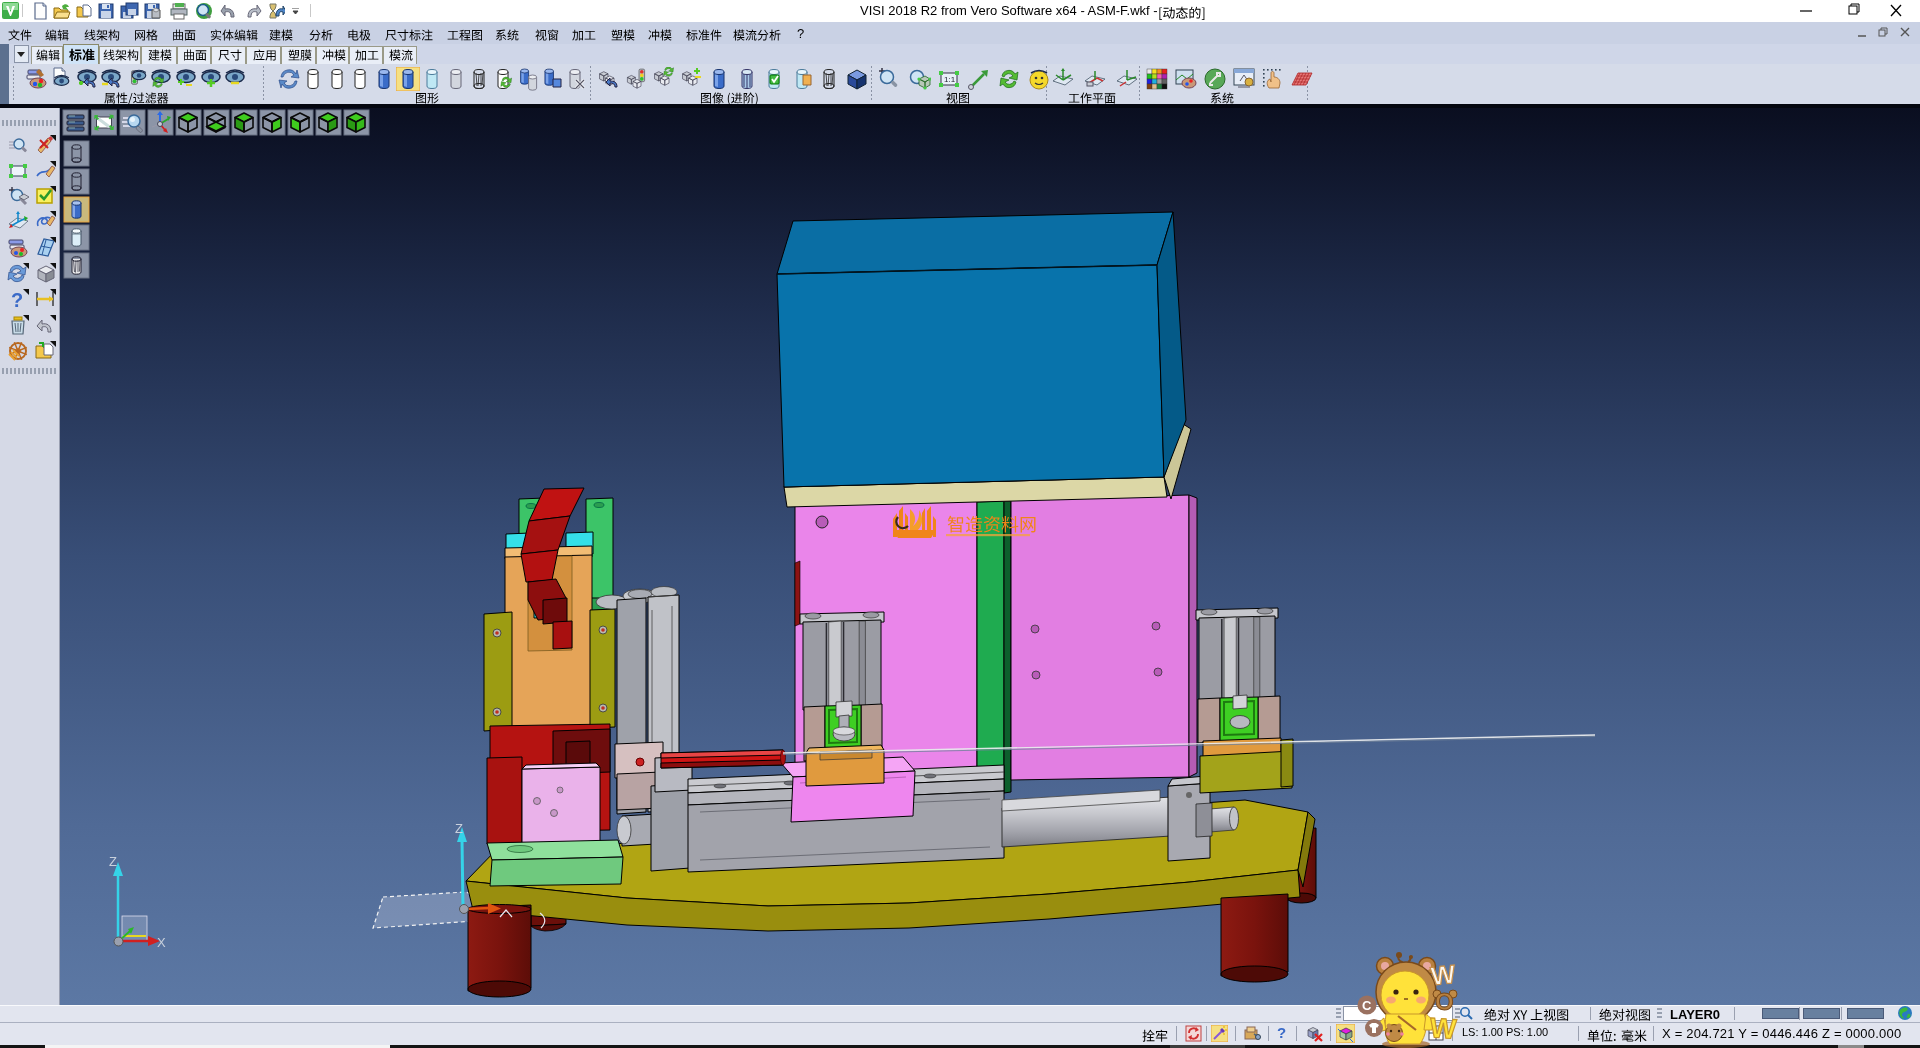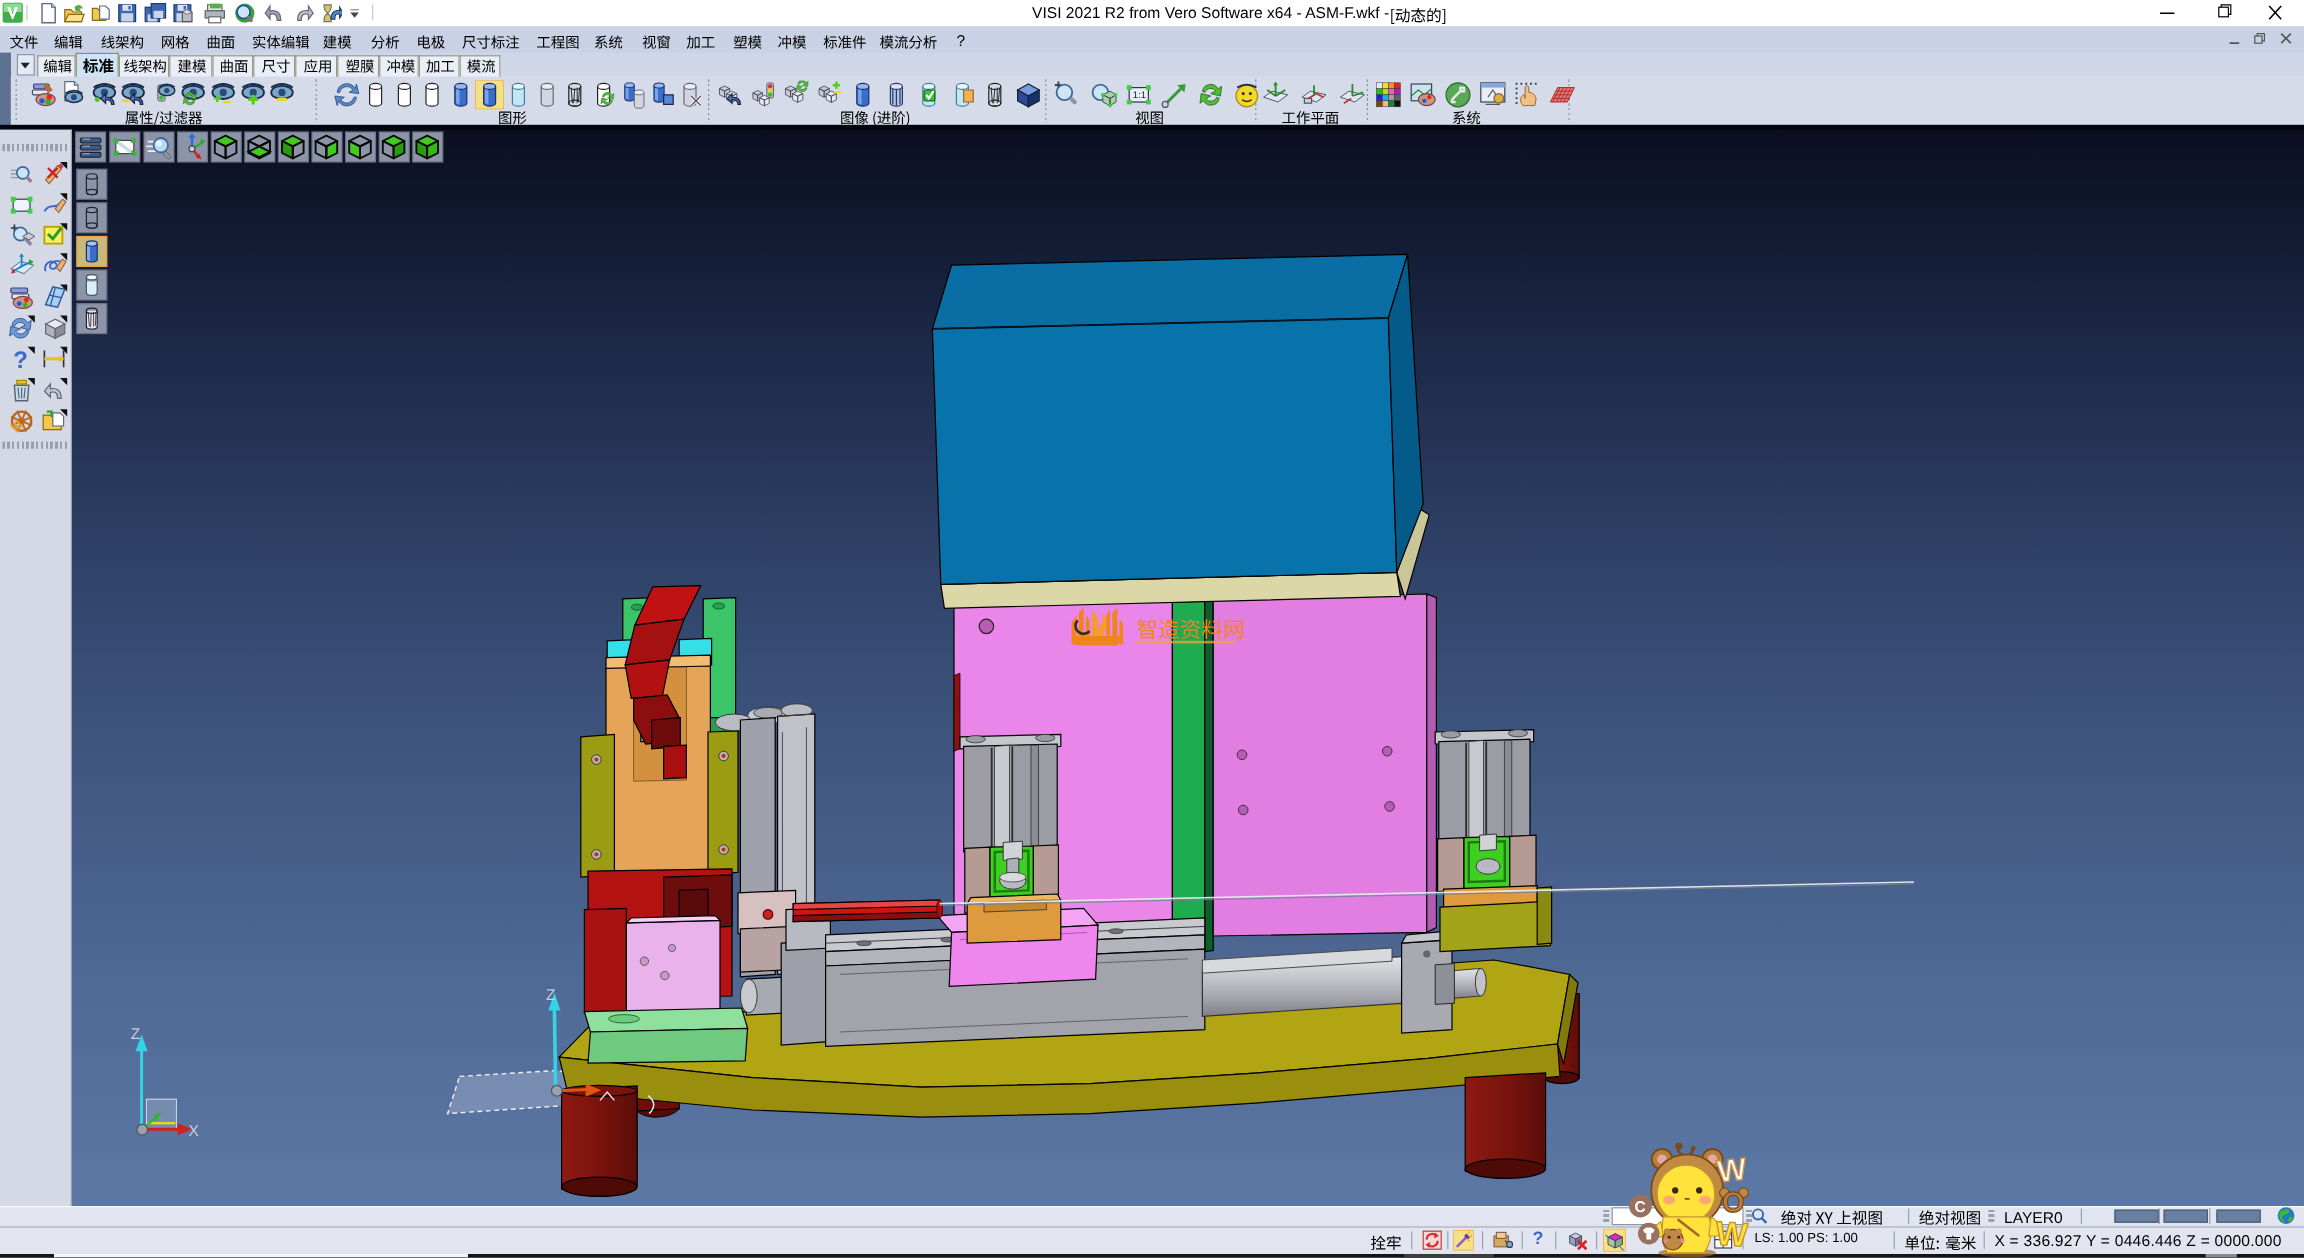--- a/index.html
+++ b/index.html
@@ -65,21 +65,21 @@
       <path d="M5 15 C5 8 9 6 14 7 L14 3 L18 9 L14 14 L14 10 C10 9 8 10 8 15 Z" fill="#b8bec8" stroke="#667"></path>
     </svg>
     <svg class="abs" style="left:266px;top:2px" width="19" height="19" viewBox="0 0 19 19">
       <path d="M4 2 L10 2 L10 4 L9 7 L7 9 L9 11 L10 14 L10 16 L4 16 L4 14 L5 11 L7 9 L5 7 L4 4 Z" fill="#d8c070" stroke="#776"></path>
       <path d="M10 14 C10 8 13 6 17 7 L17 4 L20 9 L17 13 L17 10 C14 9 13 10 13 14 Z" fill="#4f86c8" stroke="#246"></path>
     </svg>
     <svg class="abs" style="left:291px;top:8px" width="10" height="8">
       <path d="M1 0 L8 0 M2 3 L7 3 L4.5 6 Z" stroke="#444" fill="#444"></path>
     </svg>
     <div class="abs" style="left:310px;top:4px;width:1px;height:13px;background:#c8c8c8"></div>
-    <div class="abs" style="left:860px;top:3px;font-size:13px;color:#000;white-space:nowrap">VISI 2021 R2 from Vero Software x64 - ASM-F.wkf - </div>
+    <div class="abs" style="left:860px;top:3px;font-size:13px;color:#000;white-space:nowrap">VISI 2018 R2 from Vero Software x64 - ASM-F.wkf - </div>
     <svg width="48" height="18" style="position:absolute;left:1158px;top:4px;overflow:visible" viewBox="0 -13.7 48 18">
       <path d="M1.4 2.2H4.0V1.5H2.3V-9.6H4.0V-10.3H1.4Z M5.6 -9.9V-9.0H10.6V-9.9ZM12.9 -10.7C12.9 -9.8 12.9 -8.8 12.8 -7.9H11.0V-7.0H12.8C12.6 -4.0 12.1 -1.3 10.3 0.3C10.6 0.5 10.9 0.8 11.1 1.0C13.0 -0.8 13.6 -3.8 13.8 -7.0H15.7C15.6 -2.4 15.4 -0.6 15.0 -0.2C14.9 -0.1 14.8 -0.1 14.5 -0.1C14.3 -0.1 13.6 -0.1 12.8 -0.1C13.0 0.2 13.1 0.6 13.1 0.8C13.8 0.9 14.5 0.9 14.9 0.8C15.4 0.8 15.6 0.7 15.9 0.4C16.3 -0.2 16.5 -2.1 16.7 -7.4C16.7 -7.6 16.7 -7.9 16.7 -7.9H13.8C13.8 -8.8 13.8 -9.8 13.8 -10.7ZM5.6 -0.6 5.6 -0.6V-0.6C5.9 -0.7 6.3 -0.9 9.9 -1.7L10.2 -0.8L11.1 -1.1C10.8 -2.0 10.2 -3.6 9.7 -4.7L8.9 -4.5C9.2 -3.9 9.4 -3.2 9.7 -2.5L6.6 -1.9C7.1 -3.0 7.6 -4.5 7.9 -5.9H10.8V-6.8H5.1V-5.9H6.9C6.6 -4.3 6.0 -2.8 5.8 -2.4C5.6 -1.9 5.4 -1.5 5.2 -1.5C5.4 -1.2 5.5 -0.8 5.6 -0.6Z M22.3 -5.3C23.1 -4.9 24.0 -4.2 24.5 -3.7L25.3 -4.3C24.8 -4.8 23.9 -5.4 23.2 -5.8ZM20.9 -3.1V-0.6C20.9 0.5 21.3 0.8 22.8 0.8C23.1 0.8 25.5 0.8 25.8 0.8C27.1 0.8 27.4 0.4 27.5 -1.3C27.3 -1.4 26.9 -1.5 26.6 -1.7C26.6 -0.3 26.5 -0.1 25.8 -0.1C25.2 -0.1 23.2 -0.1 22.9 -0.1C22.0 -0.1 21.9 -0.2 21.9 -0.6V-3.1ZM22.7 -3.4C23.5 -2.8 24.4 -1.8 24.8 -1.2L25.6 -1.7C25.1 -2.3 24.2 -3.2 23.5 -3.9ZM27.1 -3.1C27.8 -1.9 28.5 -0.5 28.7 0.5L29.6 0.1C29.4 -0.8 28.7 -2.2 28.0 -3.3ZM19.4 -3.1C19.1 -2.1 18.7 -0.8 18.1 0.1L19.0 0.5C19.6 -0.4 20.0 -1.8 20.3 -2.8ZM23.5 -11.0C23.4 -10.3 23.3 -9.7 23.2 -9.1H18.1V-8.2H22.9C22.3 -6.5 21.0 -5.1 18.0 -4.3C18.2 -4.1 18.4 -3.7 18.5 -3.5C21.9 -4.4 23.3 -6.1 23.9 -8.2C24.9 -5.8 26.6 -4.3 29.2 -3.6C29.3 -3.8 29.6 -4.2 29.8 -4.5C27.5 -5.0 25.9 -6.3 25.0 -8.2H29.7V-9.1H24.2C24.3 -9.7 24.4 -10.3 24.5 -11.0Z M37.6 -5.5C38.3 -4.5 39.2 -3.2 39.6 -2.5L40.4 -3.0C40.0 -3.7 39.1 -5.0 38.3 -5.9ZM33.5 -10.9C33.4 -10.3 33.2 -9.5 33.0 -8.8H31.5V0.7H32.4V-0.3H36.0V-8.8H33.9C34.1 -9.4 34.3 -10.1 34.6 -10.8ZM32.4 -8.0H35.2V-5.2H32.4ZM32.4 -1.2V-4.4H35.2V-1.2ZM38.2 -11.0C37.8 -9.2 37.0 -7.4 36.2 -6.2C36.4 -6.1 36.8 -5.8 37.0 -5.7C37.4 -6.3 37.8 -7.1 38.2 -8.0H41.5C41.4 -2.8 41.2 -0.8 40.7 -0.3C40.6 -0.1 40.4 -0.1 40.2 -0.1C39.9 -0.1 39.1 -0.1 38.2 -0.2C38.4 0.1 38.5 0.5 38.6 0.8C39.3 0.8 40.1 0.8 40.5 0.8C41.0 0.7 41.3 0.6 41.6 0.2C42.1 -0.4 42.3 -2.4 42.5 -8.4C42.5 -8.5 42.5 -8.9 42.5 -8.9H38.5C38.8 -9.5 38.9 -10.1 39.1 -10.8Z M43.8 2.2H46.4V-10.3H43.8V-9.6H45.5V1.5H43.8Z" fill="#000"></path>
     </svg>
     <svg class="abs" style="left:1790px;top:0" width="130" height="22">
 <path d="M10 11 L22 11" stroke="#000" stroke-width="1.2"></path>
 <rect x="59" y="6" width="8" height="8" fill="none" stroke="#000"></rect>
       <path d="M61 6 L61 4 L69 4 L69 12 L67 12" fill="none" stroke="#000"></path>
 <path d="M101 5 L111 16 M111 5 L101 16" stroke="#000" stroke-width="1.3"></path>
     </svg>
     <div class="abs" style="left:0;top:22px;width:1920px;height:22px;background:#c9d1e4"></div>
@@ -1003,21 +1003,21 @@
       <path d="M9 9 L13 13" stroke="#2a6ab0" stroke-width="2"></path>
     </svg>
     <svg width="85" height="18" style="position:absolute;left:1484px;top:1006px;overflow:visible" viewBox="0 -13.7 85 18">
       <path d="M0.5 -0.7 0.7 0.2C2.0 -0.1 3.7 -0.5 5.3 -0.9L5.2 -1.7C3.5 -1.3 1.7 -0.9 0.5 -0.7ZM0.8 -5.5C1.0 -5.6 1.3 -5.7 2.9 -5.9C2.3 -5.0 1.8 -4.4 1.5 -4.1C1.1 -3.6 0.8 -3.3 0.5 -3.2C0.6 -3.0 0.8 -2.6 0.8 -2.4C1.1 -2.5 1.5 -2.7 5.1 -3.4C5.1 -3.6 5.1 -3.9 5.1 -4.2L2.2 -3.7C3.2 -4.8 4.3 -6.2 5.1 -7.7L4.3 -8.2C4.1 -7.7 3.8 -7.2 3.5 -6.8L1.8 -6.6C2.6 -7.7 3.4 -9.2 4.0 -10.6L3.1 -11.0C2.5 -9.4 1.5 -7.7 1.2 -7.2C0.9 -6.8 0.7 -6.5 0.4 -6.4C0.5 -6.2 0.7 -5.7 0.8 -5.5ZM8.3 -6.4V-4.0H6.6V-6.4ZM9.2 -6.4H10.8V-4.0H9.2ZM9.6 -8.8C9.3 -8.2 9.0 -7.7 8.7 -7.3L8.7 -7.3H6.3C6.6 -7.7 6.9 -8.2 7.2 -8.8ZM7.3 -11.1C6.7 -9.5 5.8 -8.0 4.7 -6.9C5.0 -6.8 5.3 -6.5 5.5 -6.3L5.7 -6.6V-0.8C5.7 0.5 6.2 0.8 7.6 0.8C7.9 0.8 10.4 0.8 10.7 0.8C12.0 0.8 12.3 0.3 12.4 -1.4C12.2 -1.5 11.8 -1.6 11.6 -1.8C11.5 -0.3 11.4 -0.1 10.7 -0.1C10.2 -0.1 8.0 -0.1 7.6 -0.1C6.8 -0.1 6.6 -0.2 6.6 -0.8V-3.2H11.7V-7.3H9.7C10.1 -7.9 10.6 -8.6 10.9 -9.3L10.3 -9.7L10.1 -9.6H7.7C7.9 -10.0 8.0 -10.4 8.2 -10.8Z M19.5 -5.1C20.1 -4.2 20.7 -3.0 20.9 -2.2L21.8 -2.6C21.6 -3.4 21.0 -4.6 20.3 -5.5ZM14.2 -5.9C15.0 -5.2 15.8 -4.3 16.6 -3.5C15.8 -1.8 14.8 -0.5 13.6 0.2C13.8 0.4 14.1 0.8 14.3 1.0C15.5 0.2 16.5 -1.0 17.3 -2.6C17.9 -1.9 18.3 -1.2 18.7 -0.6L19.4 -1.4C19.1 -2.0 18.4 -2.8 17.7 -3.7C18.3 -5.1 18.8 -6.9 19.0 -9.0L18.3 -9.2L18.2 -9.2H13.9V-8.3H17.9C17.7 -6.9 17.4 -5.6 17.0 -4.5C16.3 -5.2 15.6 -5.9 14.9 -6.5ZM22.9 -10.9V-7.8H19.3V-6.9H22.9V-0.3C22.9 -0.1 22.9 0.0 22.6 0.0C22.4 0.0 21.7 0.0 20.9 0.0C21.0 0.3 21.1 0.8 21.2 1.0C22.3 1.0 23.0 1.0 23.3 0.8C23.8 0.7 23.9 0.4 23.9 -0.3V-6.9H25.5V-7.8H23.9V-10.9Z M29.1 0.0H30.4L31.8 -2.6C32.0 -3.1 32.3 -3.5 32.5 -4.1H32.6C32.9 -3.5 33.2 -3.1 33.4 -2.6L34.8 0.0H36.2L33.4 -4.9L36.0 -9.5H34.7L33.4 -7.1C33.2 -6.7 33.0 -6.3 32.7 -5.7H32.7C32.4 -6.3 32.2 -6.7 31.9 -7.1L30.6 -9.5H29.3L31.9 -4.9Z M39.2 0.0H40.4V-3.7L43.3 -9.5H42.0L40.8 -6.8C40.5 -6.1 40.2 -5.5 39.8 -4.7H39.8C39.5 -5.5 39.2 -6.1 38.9 -6.8L37.6 -9.5H36.3L39.2 -3.7Z M51.7 -10.7V-0.6H46.8V0.4H58.5V-0.6H52.8V-5.7H57.6V-6.7H52.8V-10.7Z M65.0 -10.3V-3.4H66.0V-9.4H70.0V-3.4H71.0V-10.3ZM61.2 -10.5C61.6 -9.9 62.2 -9.2 62.4 -8.7L63.2 -9.3C62.9 -9.7 62.4 -10.4 61.9 -10.9ZM67.5 -8.4V-5.9C67.5 -3.9 67.1 -1.4 63.8 0.3C64.0 0.5 64.3 0.8 64.4 1.1C66.4 0.0 67.4 -1.4 67.9 -2.8V-0.3C67.9 0.6 68.2 0.8 69.1 0.8H70.3C71.4 0.8 71.6 0.3 71.7 -1.7C71.5 -1.8 71.1 -1.9 70.9 -2.1C70.8 -0.2 70.8 0.1 70.3 0.1H69.3C68.9 0.1 68.8 0.0 68.8 -0.4V-3.6H68.1C68.3 -4.4 68.4 -5.2 68.4 -5.9V-8.4ZM60.0 -8.7V-7.8H63.1C62.4 -6.1 61.0 -4.5 59.7 -3.6C59.8 -3.4 60.1 -2.9 60.1 -2.7C60.6 -3.0 61.2 -3.5 61.6 -4.0V1.0H62.6V-4.6C63.0 -4.0 63.6 -3.2 63.8 -2.8L64.5 -3.6C64.2 -3.9 63.3 -5.0 62.8 -5.5C63.4 -6.4 64.0 -7.4 64.3 -8.4L63.8 -8.7L63.6 -8.7Z M77.1 -3.6C78.1 -3.4 79.4 -3.0 80.1 -2.6L80.5 -3.2C79.8 -3.6 78.5 -4.0 77.5 -4.2ZM75.8 -2.0C77.5 -1.8 79.8 -1.2 81.0 -0.8L81.5 -1.5C80.2 -1.9 78.0 -2.4 76.2 -2.6ZM73.3 -10.3V1.0H74.2V0.5H83.1V1.0H84.1V-10.3ZM74.2 -0.4V-9.5H83.1V-0.4ZM77.6 -9.2C76.9 -8.1 75.8 -7.1 74.7 -6.5C74.9 -6.3 75.2 -6.0 75.4 -5.9C75.8 -6.1 76.2 -6.4 76.6 -6.8C76.9 -6.4 77.4 -6.0 77.9 -5.6C76.8 -5.1 75.6 -4.7 74.4 -4.5C74.6 -4.3 74.8 -3.9 74.9 -3.7C76.2 -4.0 77.5 -4.5 78.8 -5.1C79.9 -4.6 81.1 -4.1 82.3 -3.8C82.4 -4.1 82.7 -4.4 82.9 -4.6C81.7 -4.8 80.6 -5.1 79.6 -5.6C80.5 -6.3 81.4 -7.0 81.9 -7.9L81.4 -8.2L81.2 -8.2H77.8C78.0 -8.4 78.2 -8.7 78.4 -8.9ZM77.1 -7.3 77.2 -7.4H80.5C80.1 -6.9 79.5 -6.4 78.8 -6.0C78.1 -6.4 77.5 -6.9 77.1 -7.3Z" fill="#000"></path>
     </svg>
     <div class="abs" style="left:1590px;top:1007px;width:1px;height:13px;background:#9aa0b0"></div>
     <svg width="52" height="18" style="position:absolute;left:1599px;top:1006px;overflow:visible" viewBox="0 -13.7 52 18">
       <path d="M0.5 -0.7 0.7 0.2C2.0 -0.1 3.7 -0.5 5.3 -0.9L5.2 -1.7C3.5 -1.3 1.7 -0.9 0.5 -0.7ZM0.8 -5.5C1.0 -5.6 1.3 -5.7 2.9 -5.9C2.3 -5.0 1.8 -4.4 1.5 -4.1C1.1 -3.6 0.8 -3.3 0.5 -3.2C0.6 -3.0 0.8 -2.6 0.8 -2.4C1.1 -2.5 1.5 -2.7 5.1 -3.4C5.1 -3.6 5.1 -3.9 5.1 -4.2L2.2 -3.7C3.2 -4.8 4.3 -6.2 5.1 -7.7L4.3 -8.2C4.1 -7.7 3.8 -7.2 3.5 -6.8L1.8 -6.6C2.6 -7.7 3.4 -9.2 4.0 -10.6L3.1 -11.0C2.5 -9.4 1.5 -7.7 1.2 -7.2C0.9 -6.8 0.7 -6.5 0.4 -6.4C0.5 -6.2 0.7 -5.7 0.8 -5.5ZM8.3 -6.4V-4.0H6.6V-6.4ZM9.2 -6.4H10.8V-4.0H9.2ZM9.6 -8.8C9.3 -8.2 9.0 -7.7 8.7 -7.3L8.7 -7.3H6.3C6.6 -7.7 6.9 -8.2 7.2 -8.8ZM7.3 -11.1C6.7 -9.5 5.8 -8.0 4.7 -6.9C5.0 -6.8 5.3 -6.5 5.5 -6.3L5.7 -6.6V-0.8C5.7 0.5 6.2 0.8 7.6 0.8C7.9 0.8 10.4 0.8 10.7 0.8C12.0 0.8 12.3 0.3 12.4 -1.4C12.2 -1.5 11.8 -1.6 11.6 -1.8C11.5 -0.3 11.4 -0.1 10.7 -0.1C10.2 -0.1 8.0 -0.1 7.6 -0.1C6.8 -0.1 6.6 -0.2 6.6 -0.8V-3.2H11.7V-7.3H9.7C10.1 -7.9 10.6 -8.6 10.9 -9.3L10.3 -9.7L10.1 -9.6H7.7C7.9 -10.0 8.0 -10.4 8.2 -10.8Z M19.5 -5.1C20.1 -4.2 20.7 -3.0 20.9 -2.2L21.8 -2.6C21.6 -3.4 21.0 -4.6 20.3 -5.5ZM14.2 -5.9C15.0 -5.2 15.8 -4.3 16.6 -3.5C15.8 -1.8 14.8 -0.5 13.6 0.2C13.8 0.4 14.1 0.8 14.3 1.0C15.5 0.2 16.5 -1.0 17.3 -2.6C17.9 -1.9 18.3 -1.2 18.7 -0.6L19.4 -1.4C19.1 -2.0 18.4 -2.8 17.7 -3.7C18.3 -5.1 18.8 -6.9 19.0 -9.0L18.3 -9.2L18.2 -9.2H13.9V-8.3H17.9C17.7 -6.9 17.4 -5.6 17.0 -4.5C16.3 -5.2 15.6 -5.9 14.9 -6.5ZM22.9 -10.9V-7.8H19.3V-6.9H22.9V-0.3C22.9 -0.1 22.9 0.0 22.6 0.0C22.4 0.0 21.7 0.0 20.9 0.0C21.0 0.3 21.1 0.8 21.2 1.0C22.3 1.0 23.0 1.0 23.3 0.8C23.8 0.7 23.9 0.4 23.9 -0.3V-6.9H25.5V-7.8H23.9V-10.9Z M31.9 -10.3V-3.4H32.8V-9.4H36.8V-3.4H37.8V-10.3ZM28.0 -10.5C28.5 -9.9 29.0 -9.2 29.2 -8.7L30.0 -9.3C29.8 -9.7 29.2 -10.4 28.7 -10.9ZM34.3 -8.4V-5.9C34.3 -3.9 33.9 -1.4 30.6 0.3C30.8 0.5 31.1 0.8 31.2 1.1C33.2 0.0 34.2 -1.4 34.7 -2.8V-0.3C34.7 0.6 35.1 0.8 36.0 0.8H37.1C38.3 0.8 38.4 0.3 38.5 -1.7C38.3 -1.8 38.0 -1.9 37.7 -2.1C37.7 -0.2 37.6 0.1 37.2 0.1H36.1C35.7 0.1 35.6 0.0 35.6 -0.4V-3.6H35.0C35.2 -4.4 35.2 -5.2 35.2 -5.9V-8.4ZM26.8 -8.7V-7.8H30.0C29.2 -6.1 27.8 -4.5 26.5 -3.6C26.6 -3.4 26.9 -2.9 27.0 -2.7C27.5 -3.0 28.0 -3.5 28.5 -4.0V1.0H29.4V-4.6C29.8 -4.0 30.4 -3.2 30.7 -2.8L31.3 -3.6C31.0 -3.9 30.1 -5.0 29.6 -5.5C30.3 -6.4 30.8 -7.4 31.2 -8.4L30.6 -8.7L30.5 -8.7Z M43.9 -3.6C44.9 -3.4 46.2 -3.0 47.0 -2.6L47.4 -3.2C46.6 -3.6 45.3 -4.0 44.3 -4.2ZM42.6 -2.0C44.4 -1.8 46.6 -1.2 47.9 -0.8L48.3 -1.5C47.0 -1.9 44.8 -2.4 43.0 -2.6ZM40.1 -10.3V1.0H41.0V0.5H49.9V1.0H50.9V-10.3ZM41.0 -0.4V-9.5H49.9V-0.4ZM44.4 -9.2C43.7 -8.1 42.6 -7.1 41.5 -6.5C41.7 -6.3 42.0 -6.0 42.2 -5.9C42.6 -6.1 43.0 -6.4 43.4 -6.8C43.8 -6.4 44.3 -6.0 44.8 -5.6C43.7 -5.1 42.4 -4.7 41.3 -4.5C41.4 -4.3 41.6 -3.9 41.7 -3.7C43.0 -4.0 44.4 -4.5 45.6 -5.1C46.7 -4.6 47.9 -4.1 49.2 -3.8C49.3 -4.1 49.5 -4.4 49.7 -4.6C48.6 -4.8 47.4 -5.1 46.4 -5.6C47.4 -6.3 48.2 -7.0 48.7 -7.9L48.2 -8.2L48.0 -8.2H44.7C44.9 -8.4 45.0 -8.7 45.2 -8.9ZM43.9 -7.3 44.0 -7.4H47.4C46.9 -6.9 46.3 -6.4 45.6 -6.0C44.9 -6.4 44.3 -6.9 43.9 -7.3Z" fill="#000"></path>
     </svg>
     <div class="abs" style="left:1657px;top:1008px;width:5px;height:11px;background:repeating-linear-gradient(#98a0b0 0 2px,transparent 2px 4px)"></div>
-    <div class="abs" style="left:1670px;top:1007px;font-size:13px;font-weight:normal;color:#000">LAYER0</div>
+    <div class="abs" style="left:1670px;top:1007px;font-size:13px;font-weight:bold;color:#000">LAYER0</div>
     <div class="abs" style="left:1734px;top:1007px;width:1px;height:13px;background:#9aa0b0"></div>
     <div class="abs" style="left:1762px;top:1008px;width:37px;height:11px;background:#68809f;border:1px solid #4a5a78"></div>
     <div class="abs" style="left:1803px;top:1008px;width:37px;height:11px;background:#68809f;border:1px solid #4a5a78"></div>
     <div class="abs" style="left:1847px;top:1008px;width:37px;height:11px;background:#68809f;border:1px solid #4a5a78"></div>
     <div class="abs" style="left:1799px;top:1007px;width:1px;height:13px;background:#9aa0b0"></div>
     <div class="abs" style="left:1841px;top:1007px;width:1px;height:13px;background:#9aa0b0"></div>
     <svg class="abs" style="left:1897px;top:1005px" width="16" height="16">
       <circle cx="8" cy="8" r="7" fill="#2a7ac0"></circle>
       <path d="M3 5 C5 3 8 2 10 3 C12 5 9 7 7 7 C5 8 4 10 6 12 C8 14 5 14 4 12 C2 10 2 7 3 5 Z M11 9 C13 8 14 10 13 12 C11 14 9 13 10 11 Z" fill="#3ab83a"></path>
     </svg>
@@ -1073,21 +1073,21 @@
     <div class="abs" style="left:1452px;top:1026px;width:1px;height:15px;background:#9aa0b0"></div>
     <div class="abs" style="left:1462px;top:1026px;font-size:11px;color:#000">LS: 1.00 PS: 1.00</div>
     <div class="abs" style="left:1578px;top:1026px;width:1px;height:15px;background:#9aa0b0"></div>
     <svg width="30" height="18" style="position:absolute;left:1587px;top:1027px;overflow:visible" viewBox="0 -13.7 30 18">
       <path d="M2.9 -5.7H6.0V-4.3H2.9ZM7.0 -5.7H10.2V-4.3H7.0ZM2.9 -7.8H6.0V-6.5H2.9ZM7.0 -7.8H10.2V-6.5H7.0ZM9.2 -10.9C8.9 -10.2 8.4 -9.3 7.9 -8.7H4.8L5.3 -8.9C5.0 -9.5 4.4 -10.3 3.9 -10.9L3.1 -10.5C3.5 -9.9 4.0 -9.2 4.3 -8.7H1.9V-3.4H6.0V-2.2H0.7V-1.3H6.0V1.0H7.0V-1.3H12.3V-2.2H7.0V-3.4H11.2V-8.7H9.0C9.4 -9.2 9.9 -9.9 10.3 -10.5Z M17.8 -8.6V-7.6H24.9V-8.6ZM18.7 -6.6C19.0 -4.8 19.4 -2.4 19.5 -1.0L20.5 -1.3C20.4 -2.7 20.0 -5.0 19.5 -6.8ZM20.4 -10.8C20.7 -10.1 20.9 -9.3 21.0 -8.7L22.0 -9.0C21.9 -9.5 21.6 -10.4 21.3 -11.0ZM17.2 -0.4V0.5H25.4V-0.4H22.7C23.2 -2.2 23.7 -4.7 24.1 -6.7L23.1 -6.9C22.8 -5.0 22.3 -2.2 21.8 -0.4ZM16.7 -10.9C16.0 -8.9 14.8 -6.9 13.5 -5.7C13.7 -5.5 13.9 -5.0 14.1 -4.7C14.5 -5.2 14.9 -5.7 15.3 -6.3V1.0H16.3V-7.8C16.8 -8.7 17.3 -9.6 17.6 -10.6Z M27.8 -5.1C28.3 -5.1 28.7 -5.4 28.7 -6.0C28.7 -6.5 28.3 -6.9 27.8 -6.9C27.3 -6.9 26.9 -6.5 26.9 -6.0C26.9 -5.4 27.3 -5.1 27.8 -5.1ZM27.8 0.2C28.3 0.2 28.7 -0.2 28.7 -0.7C28.7 -1.3 28.3 -1.6 27.8 -1.6C27.3 -1.6 26.9 -1.3 26.9 -0.7C26.9 -0.2 27.3 0.2 27.8 0.2Z" fill="#000"></path>
     </svg>
     <svg width="26" height="18" style="position:absolute;left:1620.614px;top:1027px;overflow:visible" viewBox="0 -13.7 26 18">
       <path d="M0.9 -5.5V-3.3H1.8V-4.8H11.2V-3.4H12.1V-5.5ZM3.5 -7.8H9.6V-6.8H3.5ZM2.5 -8.4V-6.2H10.6V-8.4ZM5.6 -10.7C5.8 -10.5 6.0 -10.2 6.1 -9.9H0.7V-9.1H12.3V-9.9H7.2C7.0 -10.2 6.7 -10.7 6.5 -11.0ZM9.5 -4.6C7.9 -4.3 4.9 -4.0 2.5 -3.9C2.6 -3.7 2.7 -3.4 2.7 -3.3C3.6 -3.3 4.6 -3.4 5.6 -3.5V-2.8L1.7 -2.5L1.7 -1.9L5.6 -2.1V-1.4L1.0 -1.1L1.1 -0.4L5.6 -0.7V-0.4C5.6 0.6 6.0 0.9 7.6 0.9C7.9 0.9 10.5 0.9 10.9 0.9C12.0 0.9 12.3 0.6 12.5 -0.6C12.2 -0.7 11.8 -0.8 11.6 -0.9C11.6 -0.0 11.4 0.1 10.8 0.1C10.2 0.1 8.0 0.1 7.6 0.1C6.7 0.1 6.6 0.0 6.6 -0.4V-0.8L11.8 -1.1L11.7 -1.8L6.6 -1.5V-2.2L11.0 -2.5L10.9 -3.1L6.6 -2.8V-3.5C7.8 -3.7 9.0 -3.8 9.9 -4.0Z M23.6 -10.3C23.1 -9.3 22.3 -7.9 21.7 -7.0L22.5 -6.6C23.2 -7.4 24.0 -8.7 24.6 -9.9ZM14.5 -9.8C15.2 -8.8 16.0 -7.5 16.3 -6.7L17.3 -7.1C16.9 -8.0 16.1 -9.2 15.4 -10.2ZM19.0 -10.9V-5.9H13.8V-4.9H18.2C17.1 -3.1 15.2 -1.3 13.5 -0.4C13.7 -0.2 14.0 0.2 14.2 0.4C15.9 -0.6 17.8 -2.5 19.0 -4.5V1.0H20.0V-4.5C21.2 -2.6 23.1 -0.7 24.8 0.3C25.0 0.1 25.3 -0.3 25.6 -0.5C23.9 -1.4 21.9 -3.2 20.8 -4.9H25.2V-5.9H20.0V-10.9Z" fill="#000"></path>
     </svg>
     <div class="abs" style="left:1653px;top:1026px;width:1px;height:15px;background:#9aa0b0"></div>
-    <div class="abs" style="left:1662px;top:1026px;font-size:13px;color:#000;letter-spacing:0.2px">X = 336.927 Y = 0446.446 Z = 0000.000</div>
+    <div class="abs" style="left:1662px;top:1026px;font-size:13px;color:#000;letter-spacing:0.2px">X = 204.721 Y = 0446.446 Z = 0000.000</div>
     <div class="abs" style="left:0;top:1045px;width:1920px;height:3px;background:#141414"></div>
     <div class="abs" style="left:45px;top:1045px;width:345px;height:3px;background:#f4f4f4"></div>
     <div class="abs" style="left:1170px;top:1045px;width:75px;height:3px;background:#3c3c3c"></div>
     <div class="abs" style="left:1838px;top:1045px;width:26px;height:3px;background:#8a8a8a"></div>
     <svg class="abs" style="left:1348px;top:952px" width="125" height="96" viewBox="0 0 125 96">
 <ellipse cx="58" cy="92" rx="24" ry="4" fill="#a5672a" opacity="0.7"></ellipse>
 <path d="M51 2 C49 6 51 9 54 10 L55 12 M62 4 C63 7 62 9 60 10" stroke="#7a4a1a" stroke-width="2" fill="none"></path>
 <circle cx="51" cy="3" r="3" fill="#7a4a1a"></circle>
       <circle cx="63" cy="5" r="2" fill="#7a4a1a"></circle>
 <circle cx="37" cy="14" r="8.5" fill="#b8803f" stroke="#7a4a1a" stroke-width="1.5"></circle>

